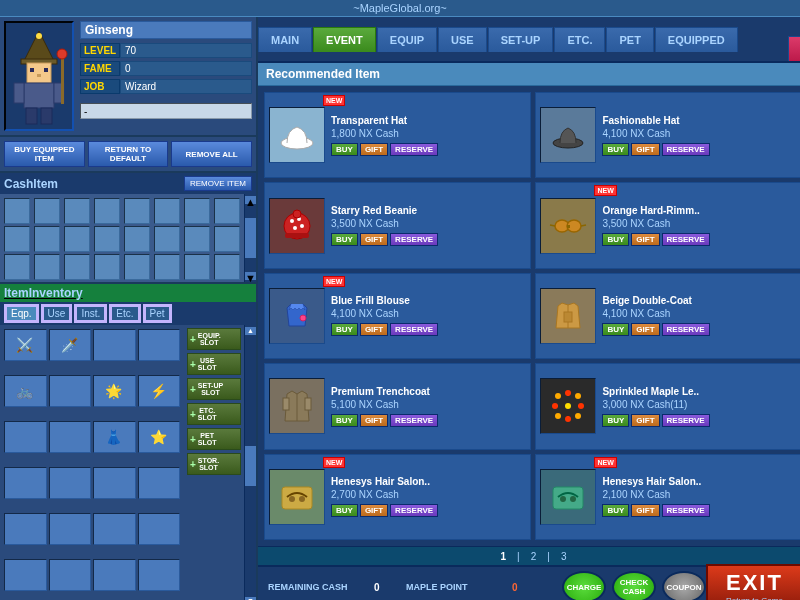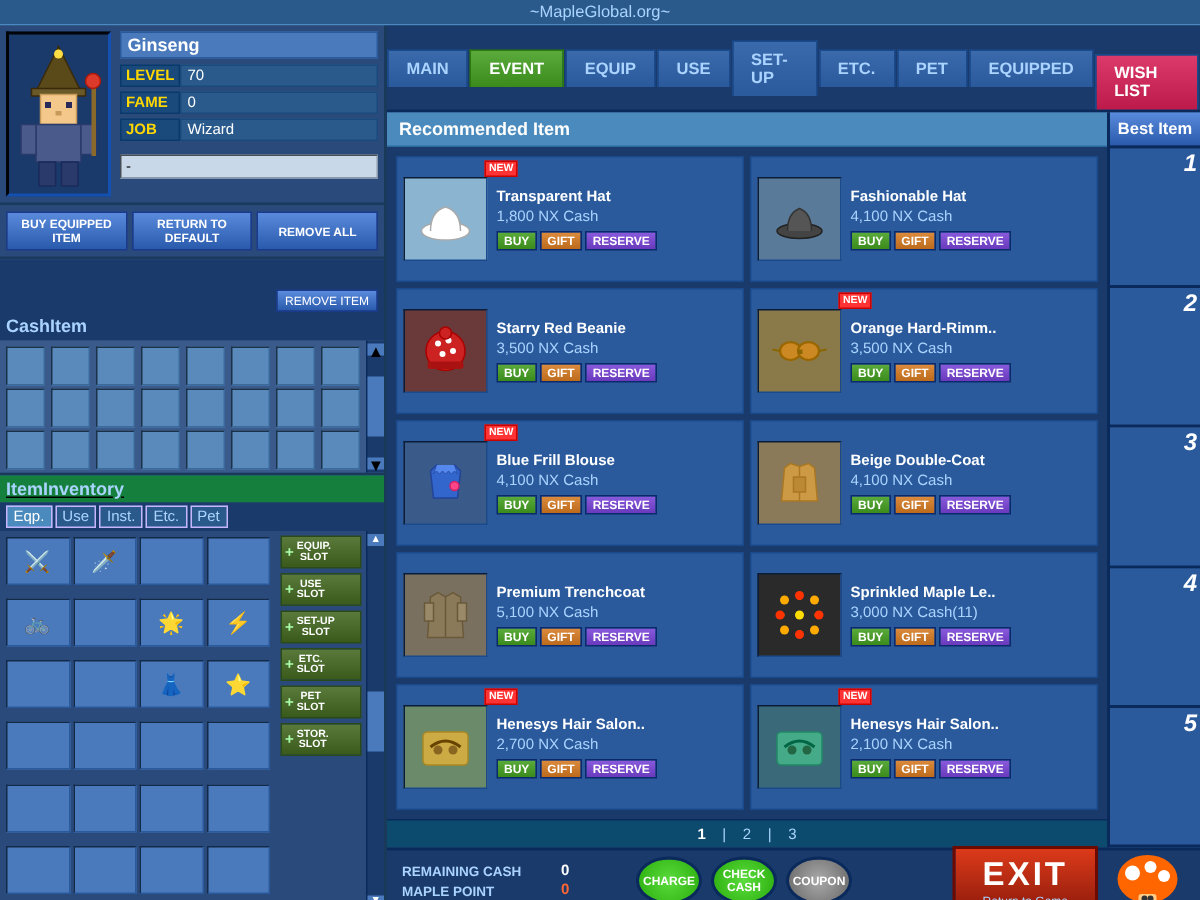--- a/index.html
+++ b/index.html
@@ -138,21 +138,20 @@
       display: flex;
       align-items: center;
       padding: 3px 4px;
       background: #1a3a6c;
     }
 
     #cash-item-title {
       color: #ffffff;
       font-size: 12px;
       font-weight: bold;
-      margin-top: 34px;
     }
 
     #cash-item-title span {
       color: #aad4ff;
     }
 
     #remove-item-btn {
       margin-left: auto;
       background: linear-gradient(to bottom, #5a8adc, #2a5aac);
       color: #ffffff;
@@ -192,21 +191,21 @@
       padding: 2px 4px;
       gap: 2px;
     }
 
     .inv-tab {
       color: #aad4ff;
       font-size: 10px;
       padding: 1px 4px;
       cursor: pointer;
       background: #2a5a8c;
-      border: 1px solid #c4b5fd;
+      border: 3px solid #c4b5fd;
     }
 
     .inv-tab.active {
       background: #4a8abc;
       color: #ffffff;
     }
 
     
     #slot-buttons {
       display: flex;
@@ -457,21 +456,21 @@
       height: 42px;
       background: #1a3a6c;
       display: flex;
       align-items: center;
       padding: 0 10px;
       border-top: 2px solid #0a2a5c;
     }
 
     #cash-info {
       display: flex;
-      flex-direction: column;
+      flex-direction: row;
       gap: 2px;
     }
 
     .cash-row {
       display: flex;
       align-items: center;
       gap: 6px;
     }
 
     .cash-label {

